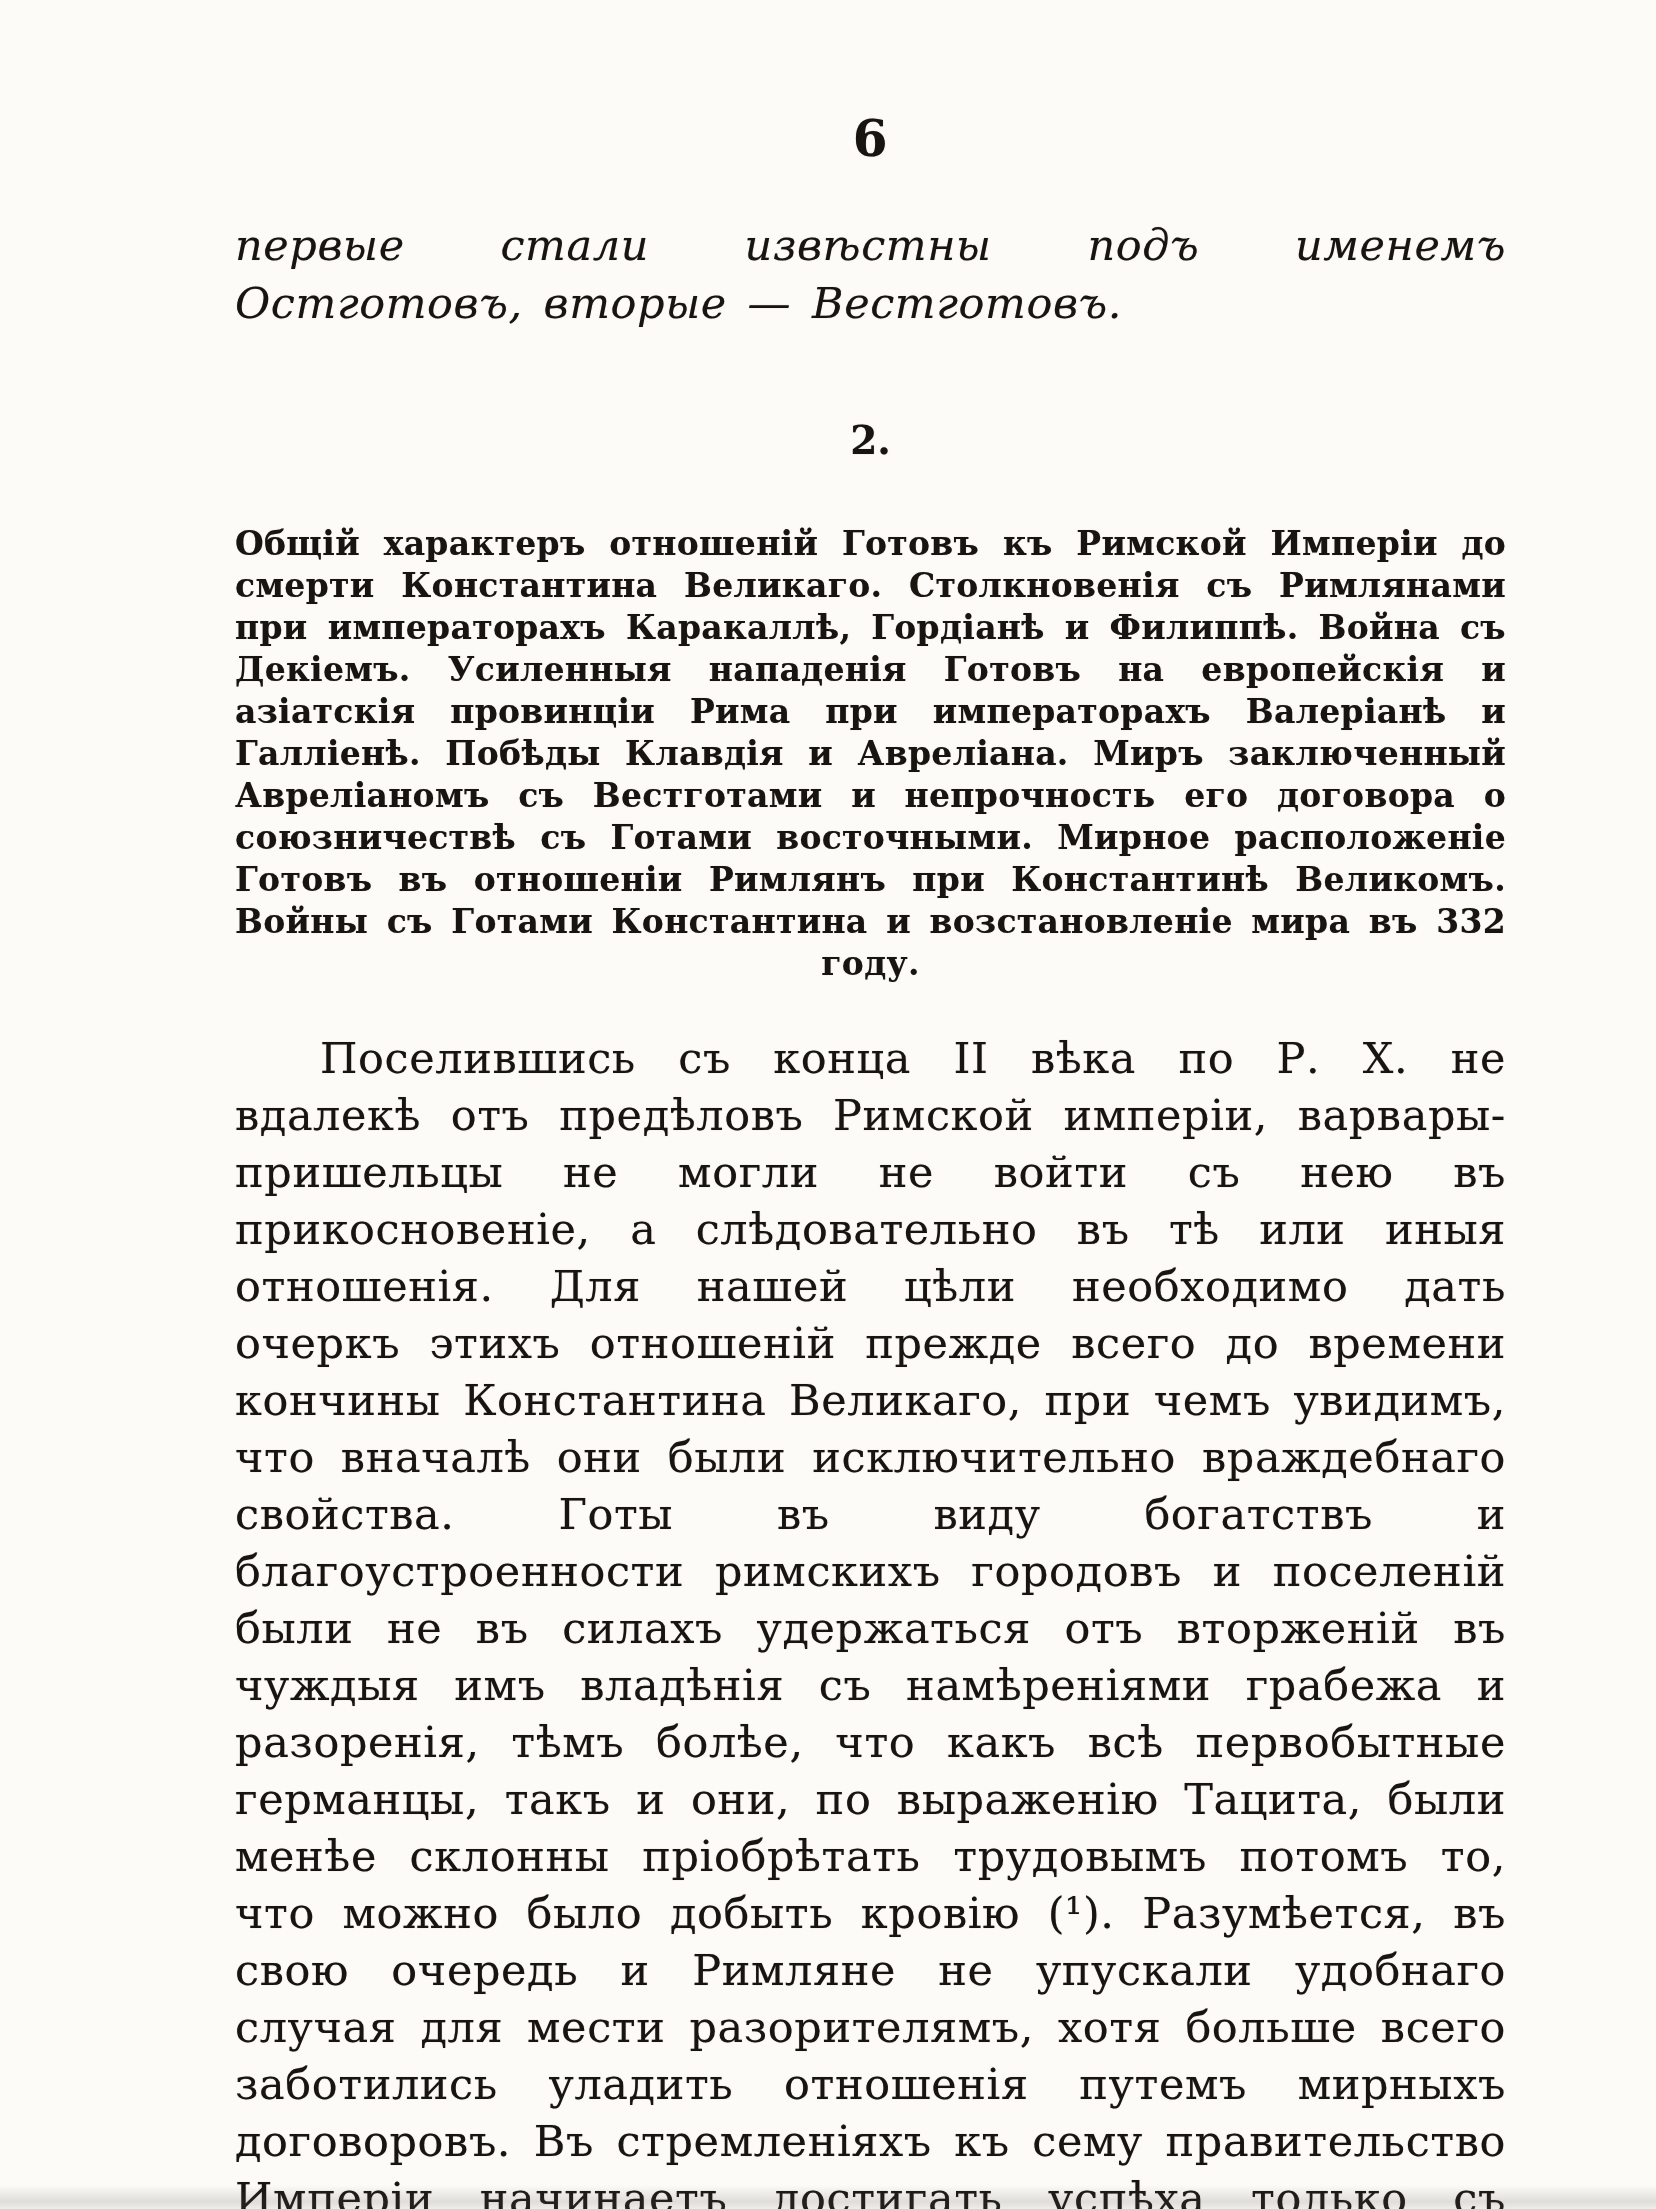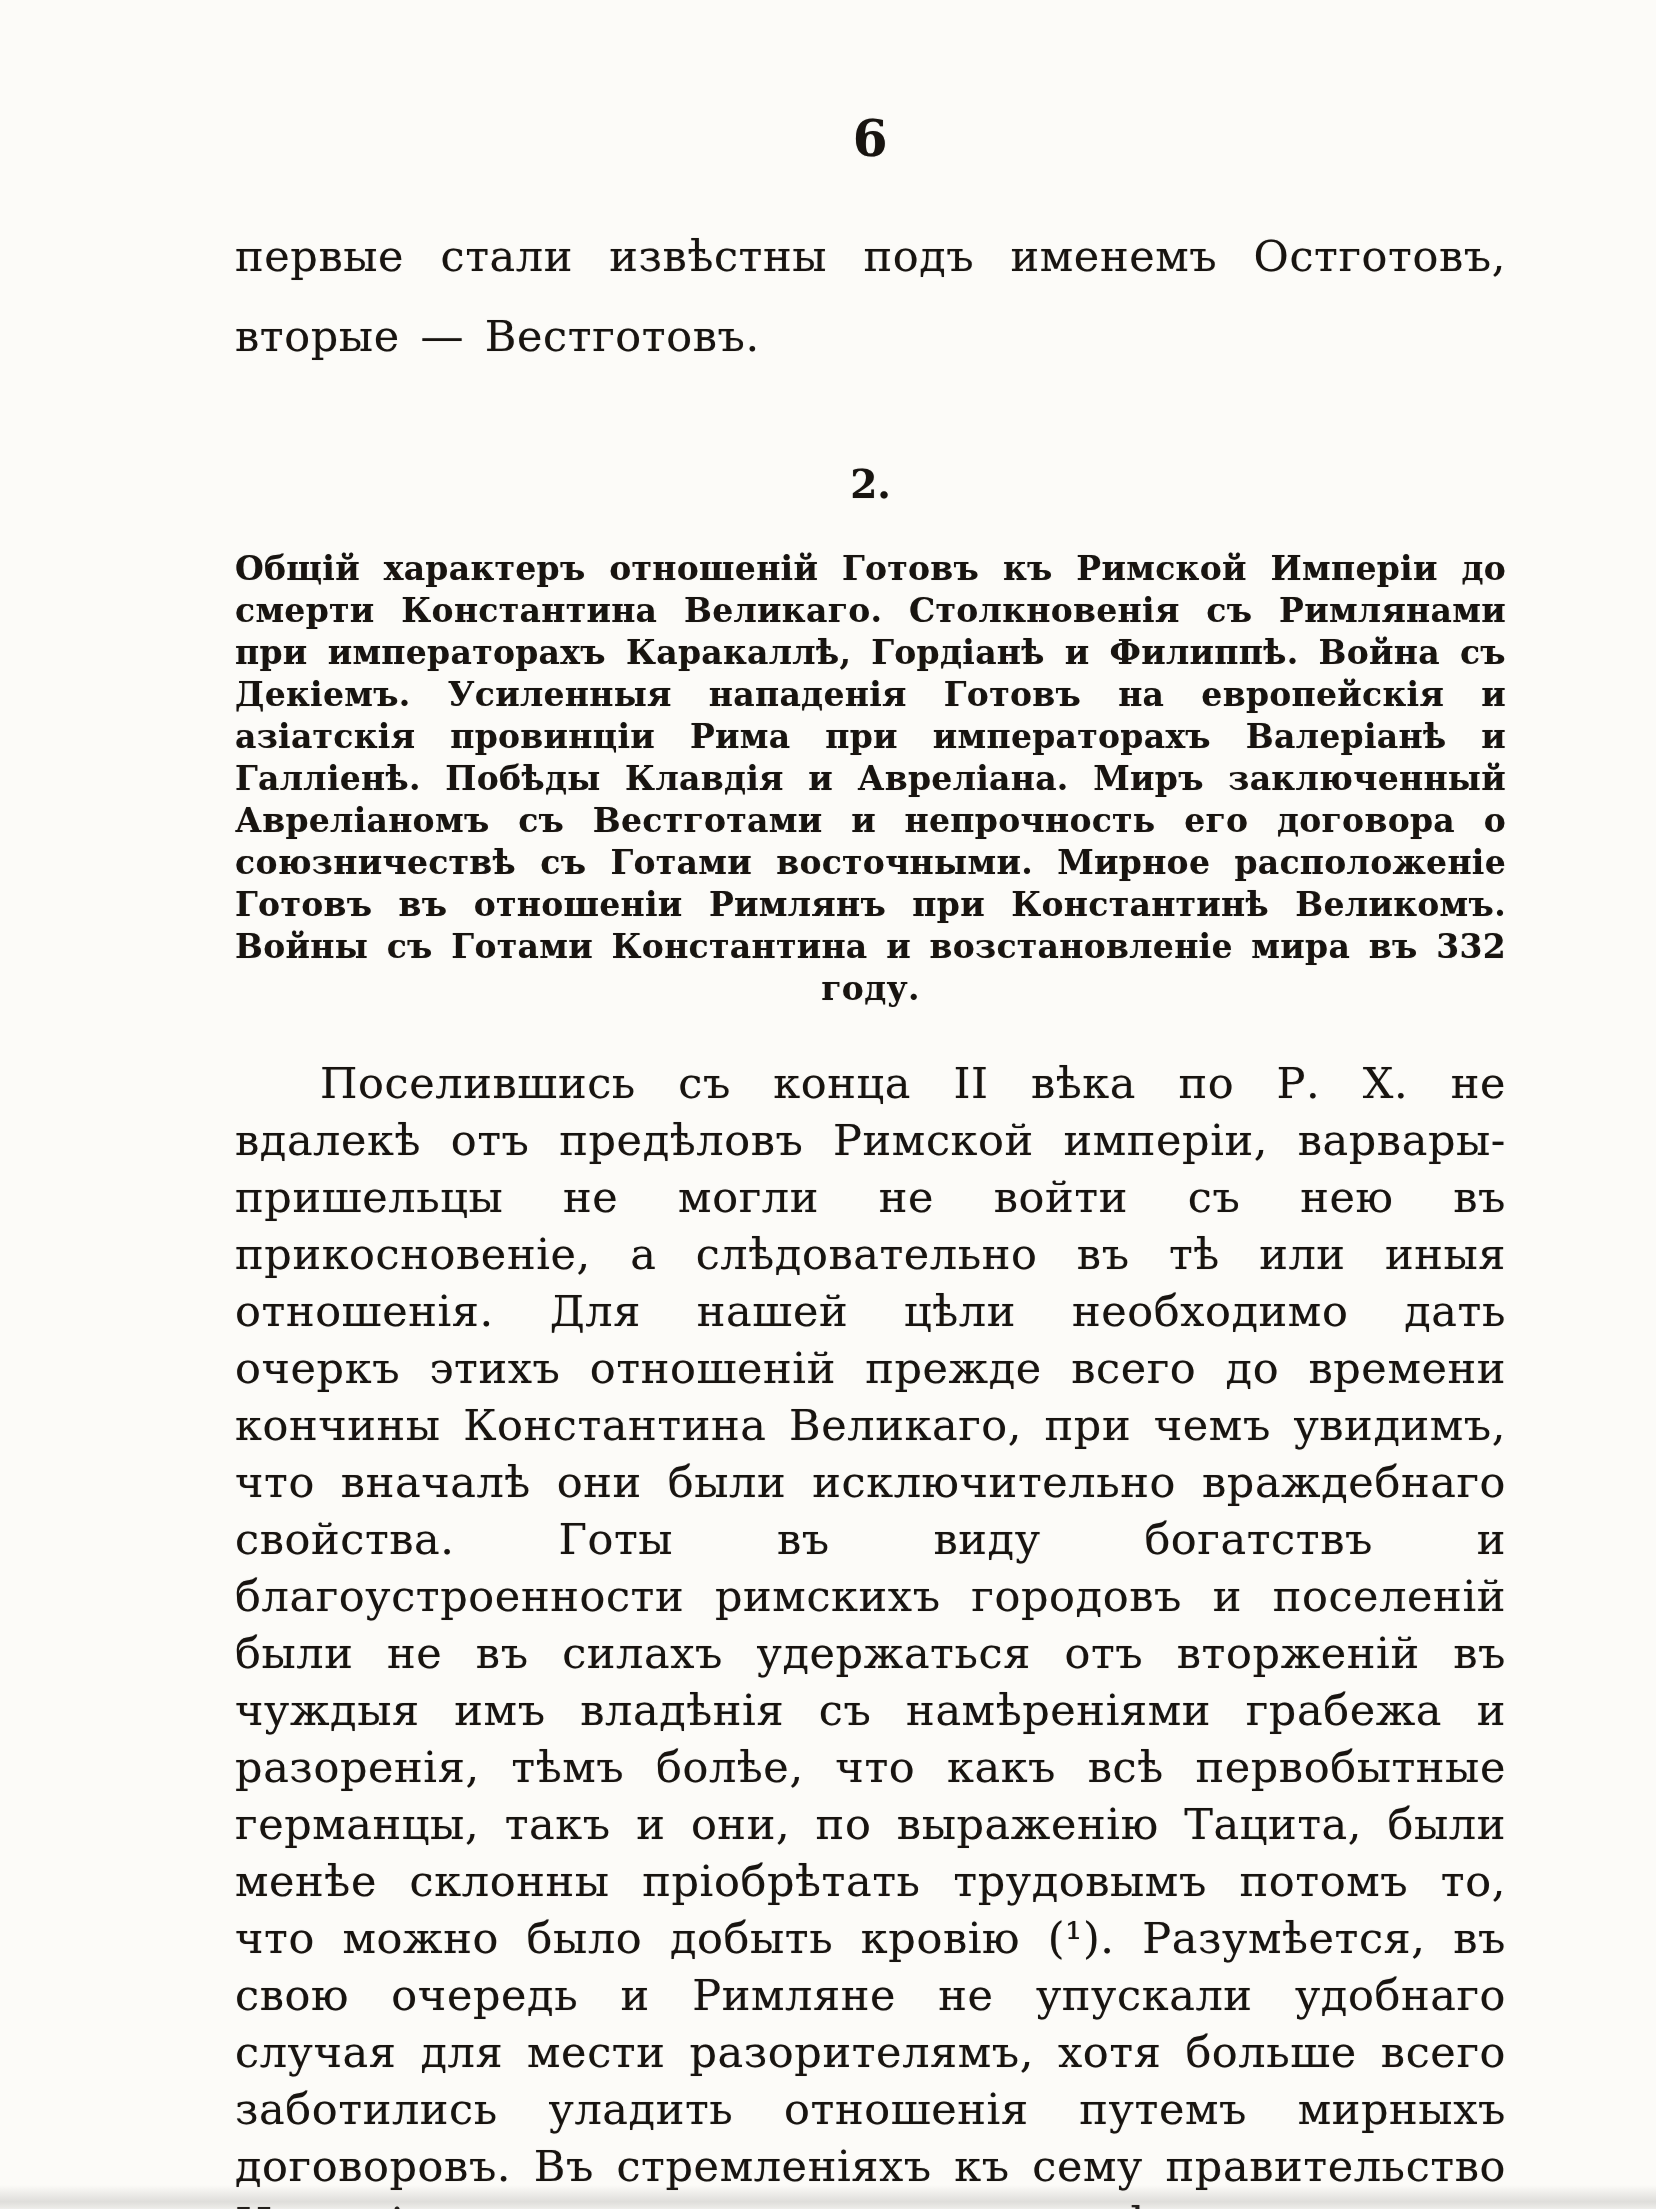--- a/index.html
+++ b/index.html
@@ -31,35 +31,36 @@
   .page-number {
     text-align: center;
     font-size: 50px;
     font-weight: bold;
     letter-spacing: 0.9px;
     text-shadow: 0 0 0.9px rgba(0,0,0,0.45);
   }
   .intro {
     margin: 48px 0 8px 0;
     font-size: 43px;
-    line-height: 80px;
+    line-height: 58px;
     text-align: justify;
     letter-spacing: 0.6px;
     word-spacing: 6.5px;
     text-shadow: 0 0 0.9px rgba(0,0,0,0.40);
+    font-style: italic;
   }
   .section-number {
     margin-top: 85px;
     text-align: center;
     font-size: 39px;
     font-weight: bold;
     text-shadow: 0 0 0.9px rgba(0,0,0,0.45);
   }
   .abstract {
-    margin: 41px 0 0 0;
+    margin: 60px 0 0 0;
     font-size: 33px;
     line-height: 42px;
     font-weight: bold;
     text-align: justify;
     text-align-last: center;
     letter-spacing: 0.3px;
     word-spacing: 2.8px;
     text-shadow: 0 0 0.9px rgba(0,0,0,0.35);
   }
   .body-text {

